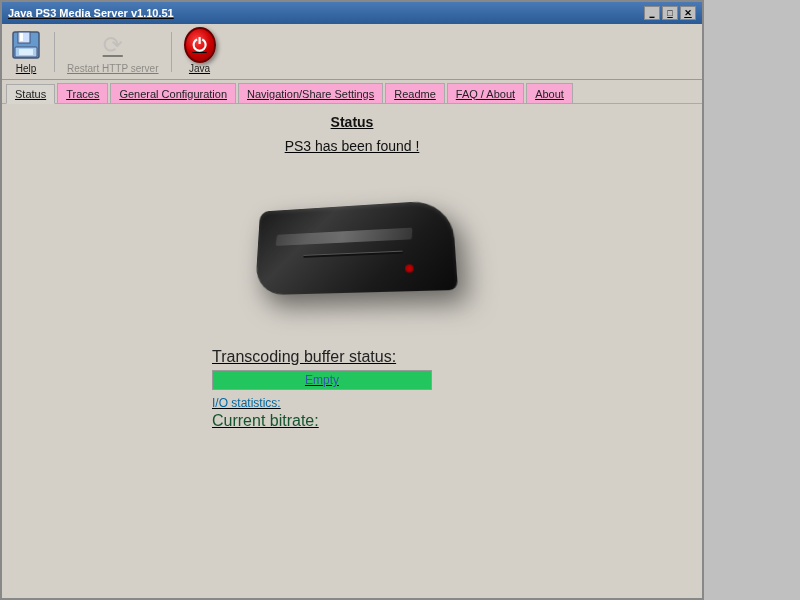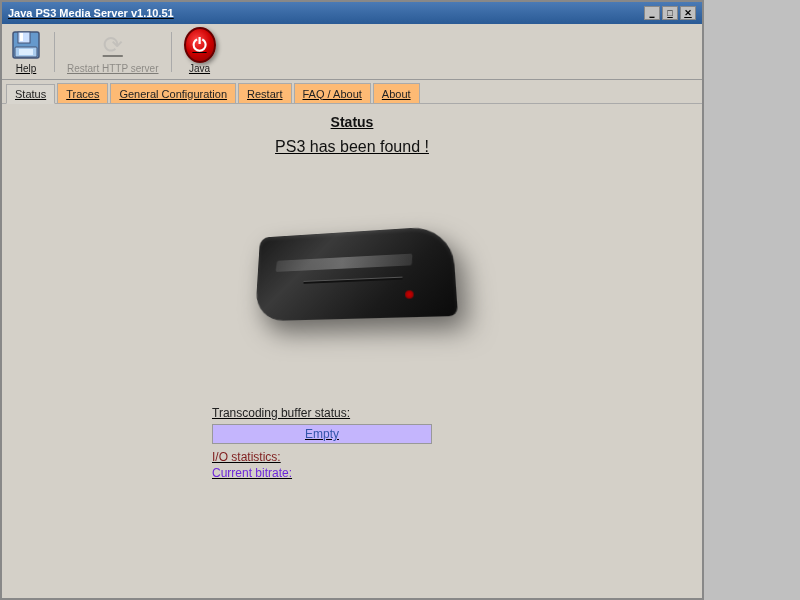--- a/index.html
+++ b/index.html
@@ -103,21 +103,21 @@
       align-items: flex-end;
       padding: 0 4px;
       flex-shrink: 0;
       height: 24px;
     }
 
     .tab {
       padding: 3px 8px;
       border: 1px solid #aaa;
       border-bottom: none;
-      background: #fdba74;
+      background: #f9a8d4;
       font-size: 11px;
       cursor: pointer;
       margin-right: 2px;
       height: 20px;
       display: flex;
       align-items: center;
       color: #222;
     }
 
     .tab.active {
@@ -148,23 +148,23 @@
     }
 
     .section-title {
       font-size: 14px;
       font-weight: bold;
       margin-bottom: 8px;
       color: #111;
     }
 
     .status-text {
-      font-size: 16px;
+      font-size: 14px;
       color: #111;
-      margin-bottom: 28px;
+      margin-bottom: 4px;
     }
 
     
     .ps3-container {
       width: 220px;
       height: 160px;
       margin: 10px auto 20px auto;
       position: relative;
       display: flex;
       align-items: center;
@@ -216,48 +216,47 @@
       right: 20%;
     }
 
     
     .status-info {
       width: 280px;
       margin: 0 auto;
     }
 
     .buffer-label {
-      font-size: 12px;
+      font-size: 16px;
       color: #222;
       margin-bottom: 4px;
-      margin-top: 32px;
     }
 
     .buffer-box {
       width: 220px;
       height: 20px;
-      background: #c4b5fd;
+      background: #22c55e;
       border: 1px solid #999;
       display: flex;
       align-items: center;
       justify-content: center;
       font-size: 12px;
       color: #3355aa;
       margin-bottom: 6px;
     }
 
     .io-label {
       font-size: 12px;
-      color: #7f1d1d;
+      color: #0369a1;
       margin-bottom: 2px;
     }
 
     .bitrate-label {
-      font-size: 12px;
-      color: #6d28d9;
+      font-size: 16px;
+      color: #14532d;
     }
 
     
     .power-btn {
       width: 36px;
       height: 36px;
       background: radial-gradient(circle at 40% 35%, #ff4444, #cc0000, #880000);
       border-radius: 50%;
       border: 2px solid #660000;
       display: flex;
@@ -340,21 +339,24 @@
     <div class="tab active">
       <span>Status</span>
     </div>
     <div class="tab">
       <span>Traces</span>
     </div>
     <div class="tab">
       <span>General Configuration</span>
     </div>
     <div class="tab">
-      <span>Restart</span>
+      <span>Navigation/Share Settings</span>
+    </div>
+    <div class="tab">
+      <span>Readme</span>
     </div>
     <div class="tab">
       <span>FAQ / About</span>
     </div>
     <div class="tab">
       <span>About</span>
     </div>
   </div>
 
   <div class="main-content">

